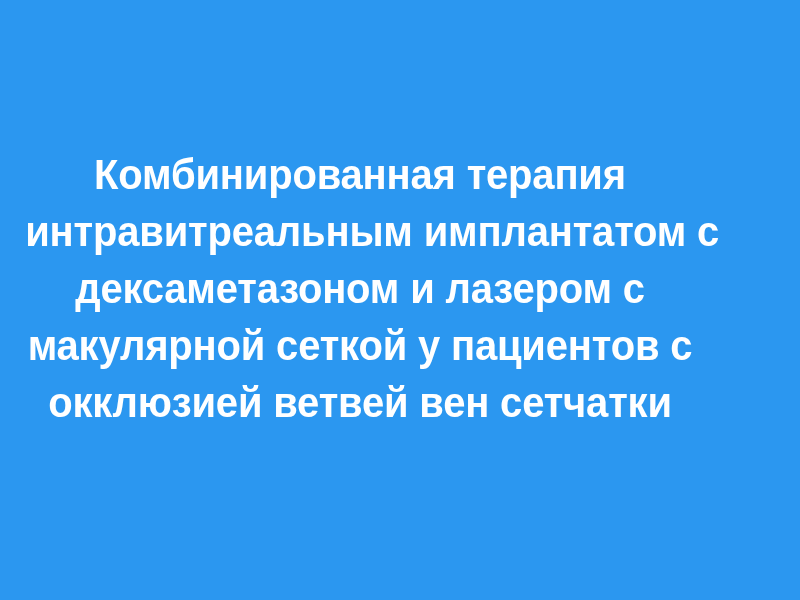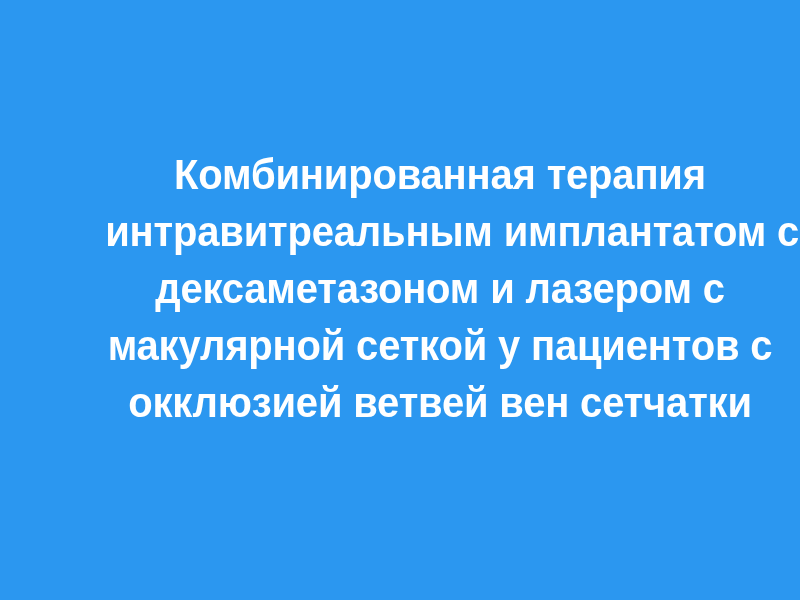--- a/index.html
+++ b/index.html
@@ -16,21 +16,21 @@
   }
 
   #title-card {
     position: relative;
     box-sizing: border-box;
     width: 800px;
     height: 600px;
     background: #2b97f0;
     display: flex;
     align-items: center;
-    justify-content: flex-end;
+    justify-content: flex-start;
   }
 
   #title-block {
     width: 720px;
     text-align: center;
     padding-bottom: 24px;
   }
 
   .title-line {
     display: block;

